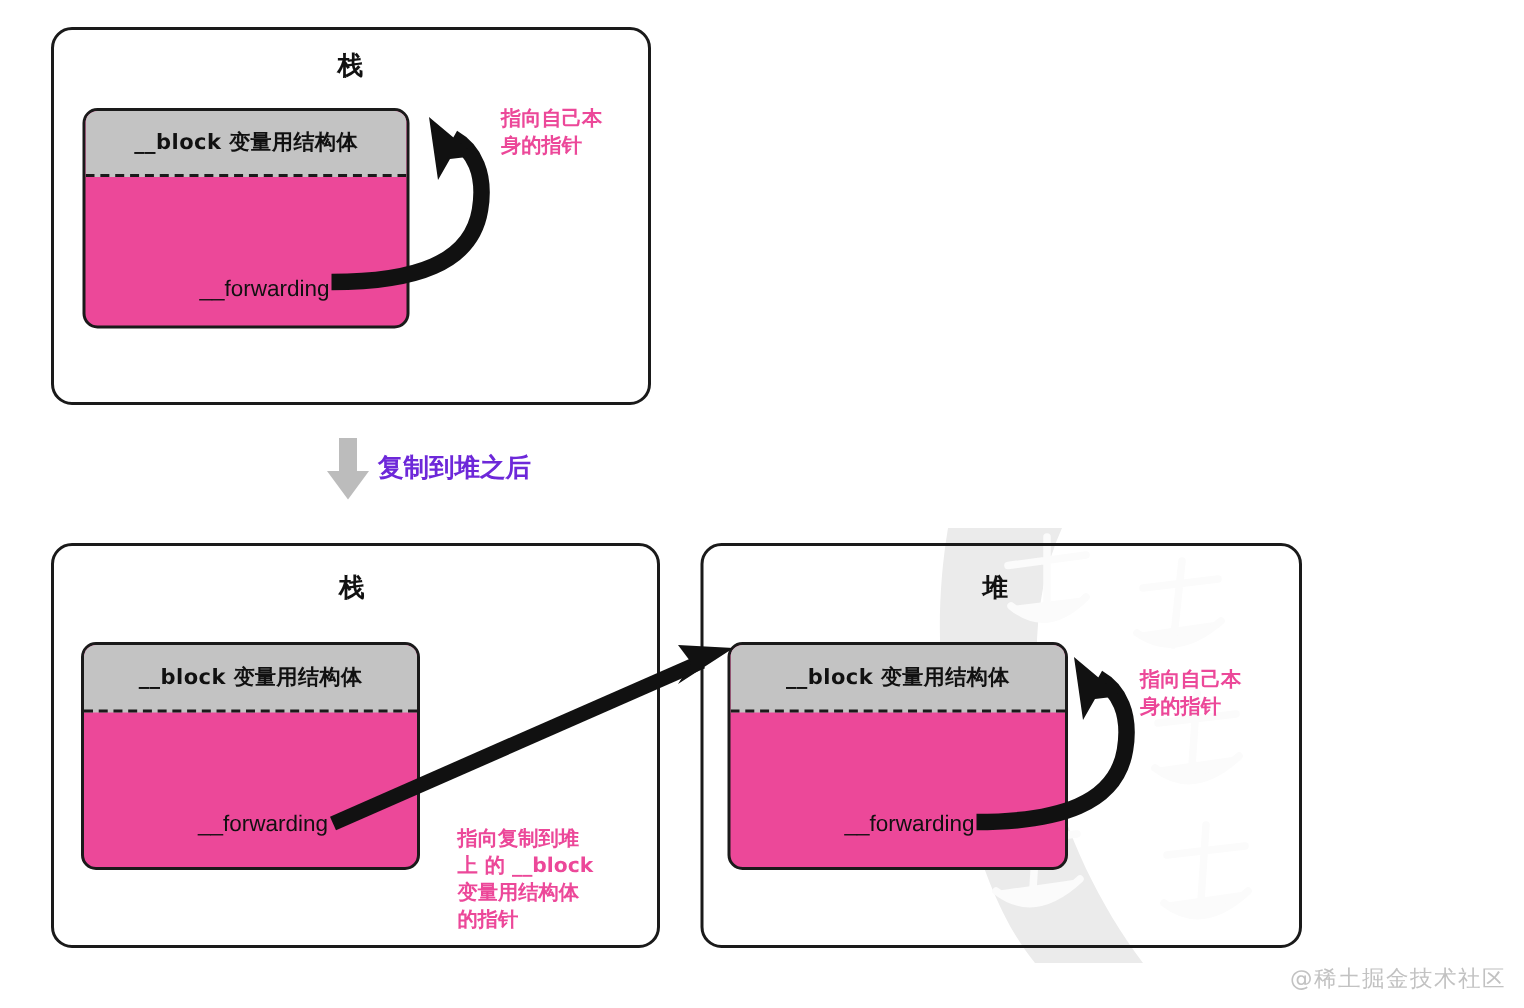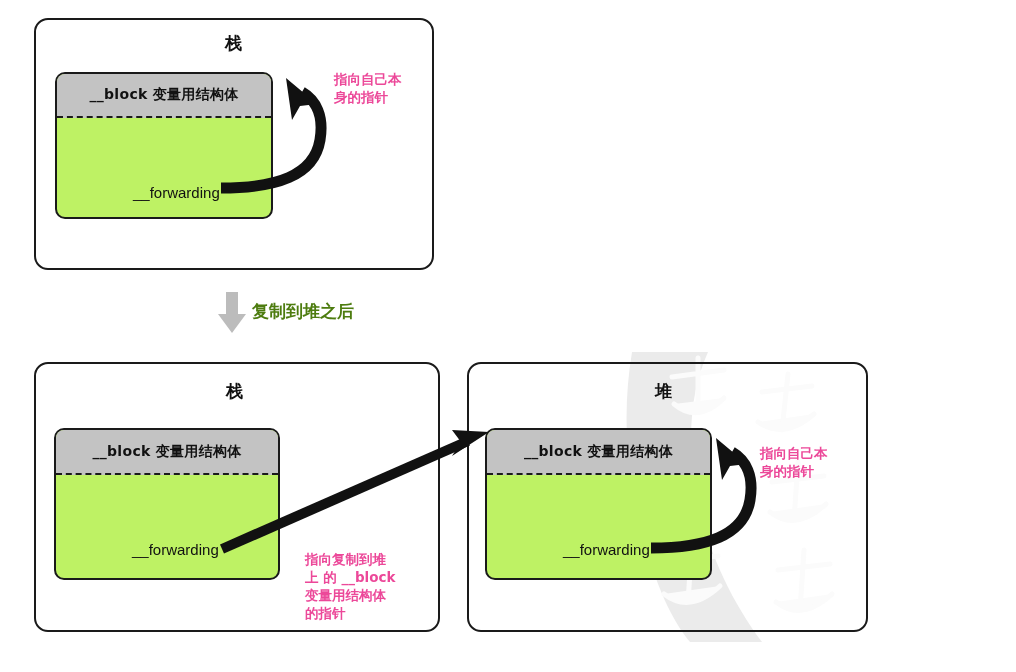--- a/index.html
+++ b/index.html
@@ -51,21 +51,21 @@
     font-weight: bold;
     color: #111111;
     font-family: "DejaVu Sans", sans-serif;
     white-space: nowrap;
   }
   
   .struct {
     position: absolute;
     border: 2.5px solid #1a1a1a;
     border-radius: 10px;
-    background: #bef264;
+    background: #ec4899;
     box-sizing: border-box;
     overflow: hidden;
   }
   .struct-head {
     position: absolute;
     left: 0;
     top: 0;
     right: 0;
     background: #c3c3c3;
     border-bottom: 2px dashed #1a1a1a;
@@ -97,21 +97,21 @@
     font-weight: bold;
     line-height: 18px;
     color: #ec4899;
     font-family: "DejaVu Sans", sans-serif;
     white-space: pre-line;
   }
   .transition-label {
     position: absolute;
     font-size: 17px;
     font-weight: bold;
-    color: #4d7c0f;
+    color: #6d28d9;
     font-family: "DejaVu Sans", sans-serif;
     white-space: nowrap;
   }
   .arrow-layer {
     position: absolute;
     left: 0;
     top: 0;
     width: 1016px;
     height: 672px;
     pointer-events: none;
@@ -200,14 +200,15 @@
     </g>
 
     <g>
       <path d="M651 548
                C 706 548, 744 536, 750 500
                C 754 476, 746 460, 732 452" fill="none" stroke="#111111" stroke-width="11" stroke-linecap="butt"></path>
       <path d="M716 438 L747 464 L730 466 L722 480 Z" fill="#111111"></path>
     </g>
   </svg>
 
+  <div class="wm-credit">@稀土掘金技术社区</div>
 
 </div>
 
 </body></html>

